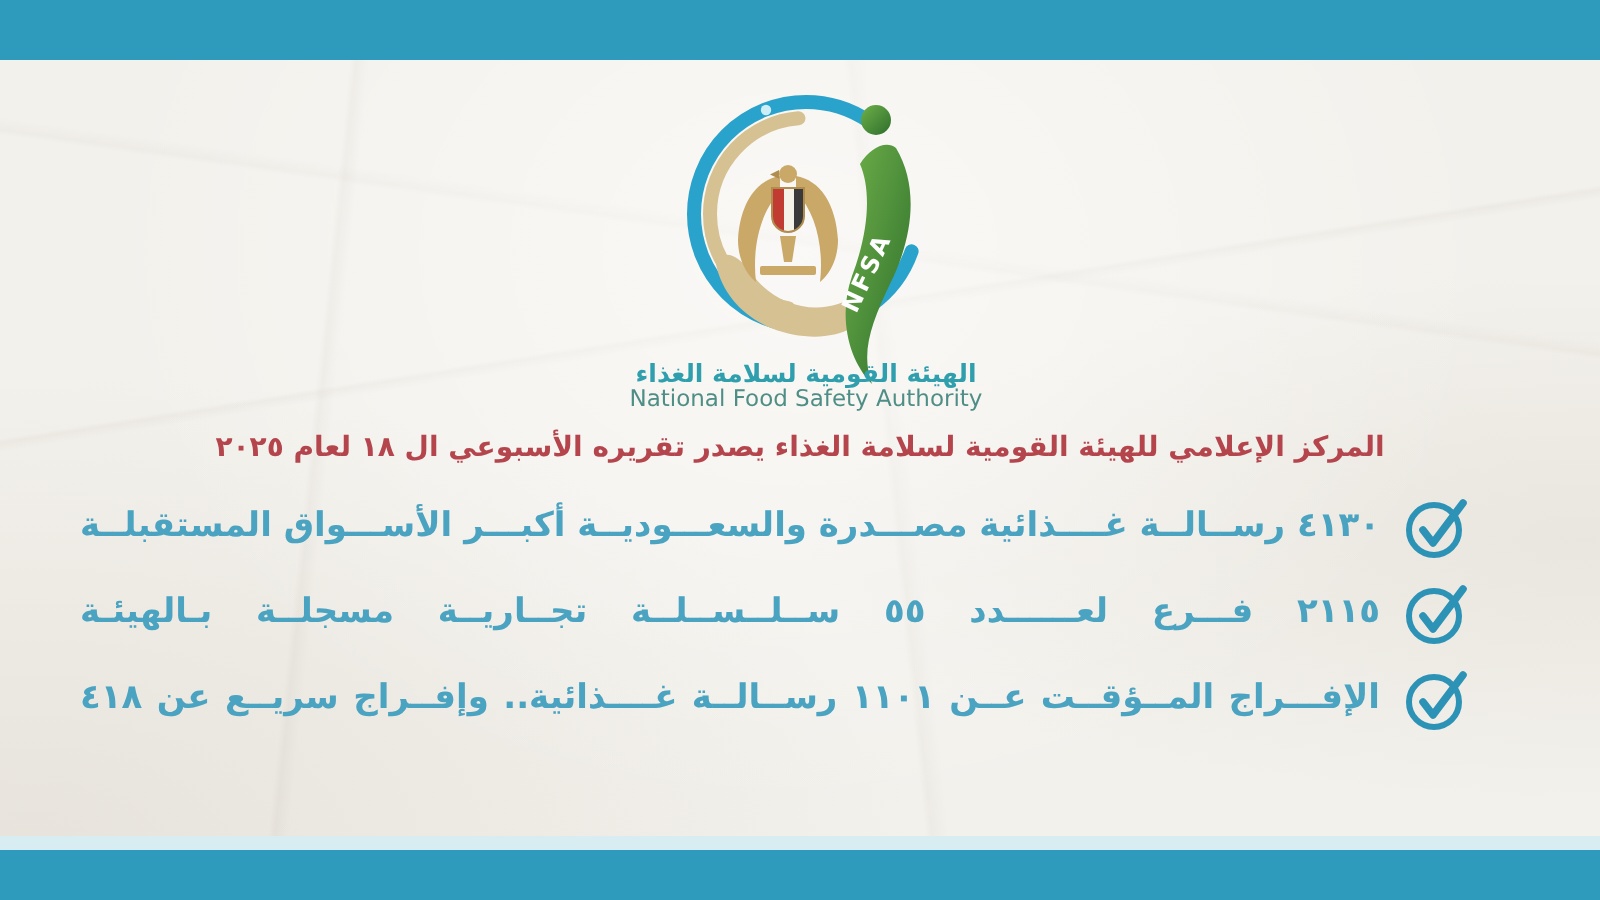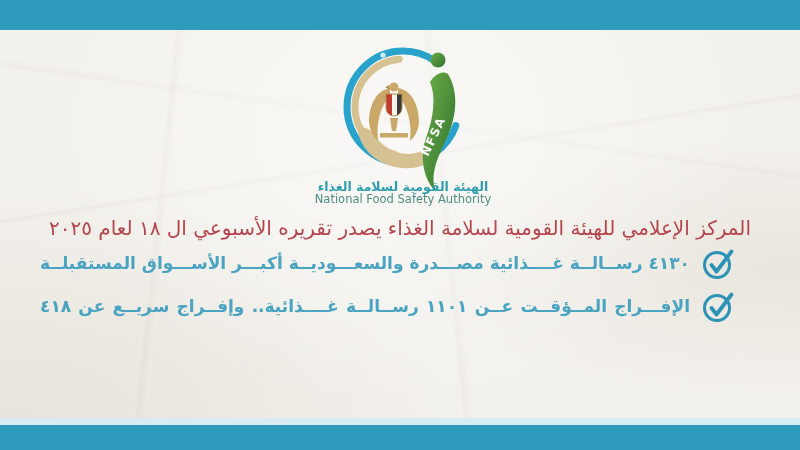--- a/index.html
+++ b/index.html
@@ -20,21 +20,21 @@
   .strip-light{position:absolute;bottom:25px;left:0;width:100%;height:7px;background:#d8edf2;}
   .bar-bottom{position:absolute;bottom:0;left:0;width:100%;height:25px;background:#2e9bbd;}
 
   .logo-wrap{position:absolute;top:46px;left:336px;width:140px;height:146px;}
   .logo-names{position:absolute;top:180px;left:0;width:100%;text-align:center;transform:translateX(3px);}
   .logo-ar{color:#2f9fae;font-size:12.5px;font-weight:bold;line-height:13px;letter-spacing:.5px;}
   .logo-en{color:#4f8e86;font-size:11.5px;line-height:13px;}
 
   .headline{
     position:absolute;top:216px;left:0;width:100%;text-align:center;direction:rtl;
-    color:#b5454d;font-weight:normal;font-size:20px;letter-spacing:0;
+    color:#b5454d;font-weight:bold;font-size:14px;letter-spacing:0;
   }
 
   .rows{position:absolute;top:247px;left:40px;right:64px;direction:rtl;}
   .row{display:flex;align-items:center;gap:12px;height:33px;margin-bottom:10px;}
   .check{flex:0 0 34px;height:32px;}
   .btext{
     flex:1;color:#4aa3c1;font-weight:bold;font-size:17px;line-height:33px;
     text-align:justify;text-align-last:justify;white-space:normal;overflow:hidden;max-height:33px;
   }
 </style>
@@ -97,20 +97,27 @@
   <div class="rows">
 
     <div class="row">
       <svg class="check" viewBox="0 0 34 32">
         <circle cx="15" cy="17" r="12.5" fill="none" stroke="#2d93b6" stroke-width="3"></circle>
         <path d="M9.5,17 L14.5,23.5 L29.5,3.5" fill="none" stroke="#2d93b6" stroke-width="3.8" stroke-linecap="round" stroke-linejoin="round"></path>
       </svg>
       <div class="btext">٤١٣٠ رســالــة غــــذائية مصـــدرة والسعـــوديــة أكبـــر الأســـواق المستقبلــة</div>
     </div>
 
+    <div class="row">
+      <svg class="check" viewBox="0 0 34 32">
+        <circle cx="15" cy="17" r="12.5" fill="none" stroke="#2d93b6" stroke-width="3"></circle>
+        <path d="M9.5,17 L14.5,23.5 L29.5,3.5" fill="none" stroke="#2d93b6" stroke-width="3.8" stroke-linecap="round" stroke-linejoin="round"></path>
+      </svg>
+      <div class="btext">٢١١٥ فـــرع لعــــــدد ٥٥ ســلــســلــة تجــاريــة مسجلــة بـالهيئـة</div>
+    </div>
 
 
     <div class="row">
       <svg class="check" viewBox="0 0 34 32">
         <circle cx="15" cy="17" r="12.5" fill="none" stroke="#2d93b6" stroke-width="3"></circle>
         <path d="M9.5,17 L14.5,23.5 L29.5,3.5" fill="none" stroke="#2d93b6" stroke-width="3.8" stroke-linecap="round" stroke-linejoin="round"></path>
       </svg>
       <div class="btext">الإفـــراج المــؤقــت عــن ١١٠١ رســالــة غــــذائية.. وإفــراج سريــع عن ٤١٨ رسالة</div>
     </div>
 

